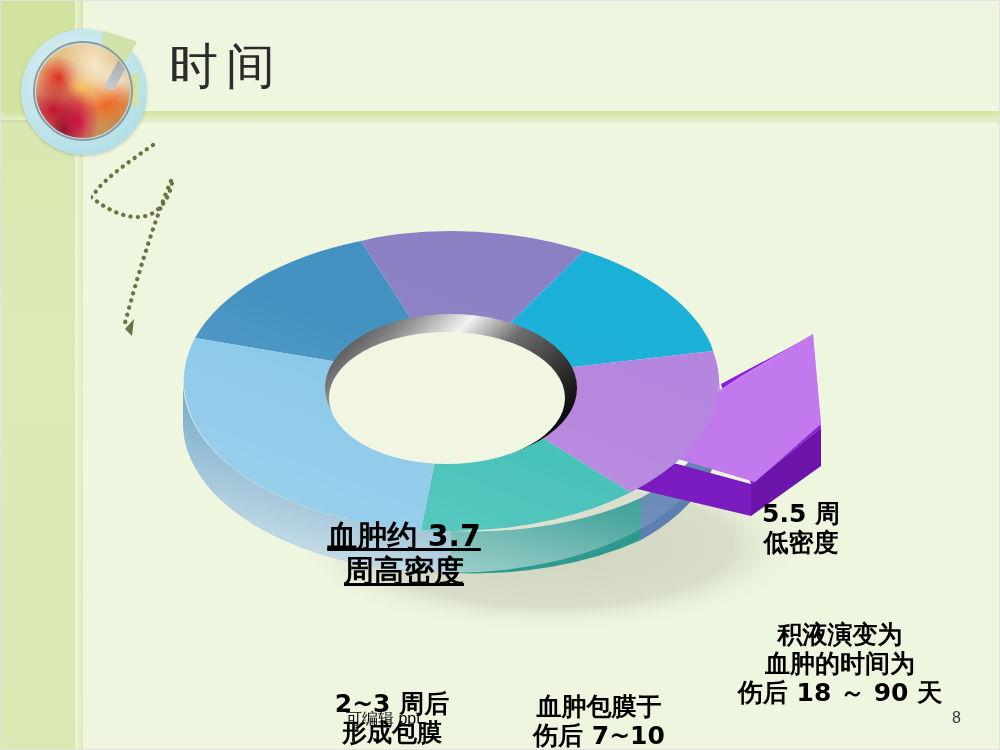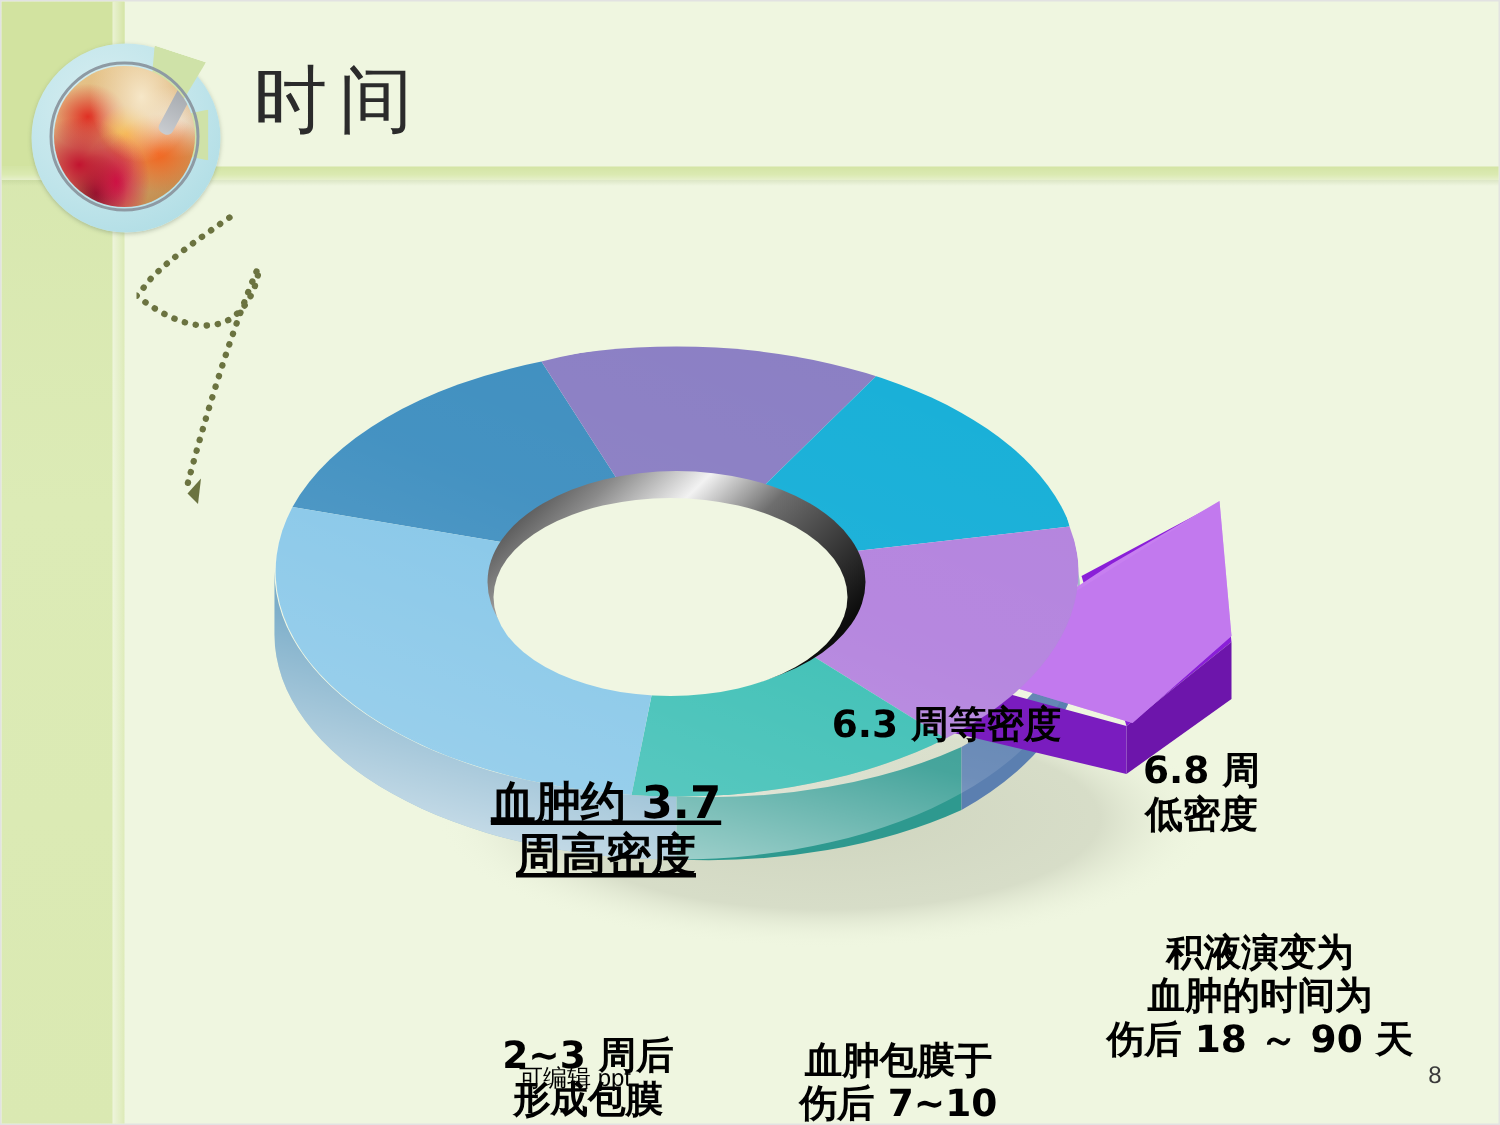--- a/index.html
+++ b/index.html
@@ -264,22 +264,21 @@
       </g>
 
       <g>
         <ellipse cx="330" cy="172" rx="126" ry="74" fill="url(#holeWall)"></ellipse>
         <ellipse cx="326" cy="182" rx="118" ry="66" fill="#f0f6e2"></ellipse>
       </g>
     </svg>
 
     <div class="seg-label lbl-0">血肿约 3.7
 周高密度</div>
-    <div class="seg-label lbl-1">6.3 周等密度</div>
-    <div class="seg-label lbl-2">6.8 周
+    <div class="seg-label lbl-2">5.5 周
 低密度</div>
     <div class="seg-label lbl-3">积液演变为
 血肿的时间为
 伤后 18 ～ 90 天</div>
     <div class="seg-label lbl-4">血肿包膜于
 伤后 7~10
 天开始出现</div>
     <div class="seg-label lbl-5">2~3 周后
 形成包膜</div>
   </div>

